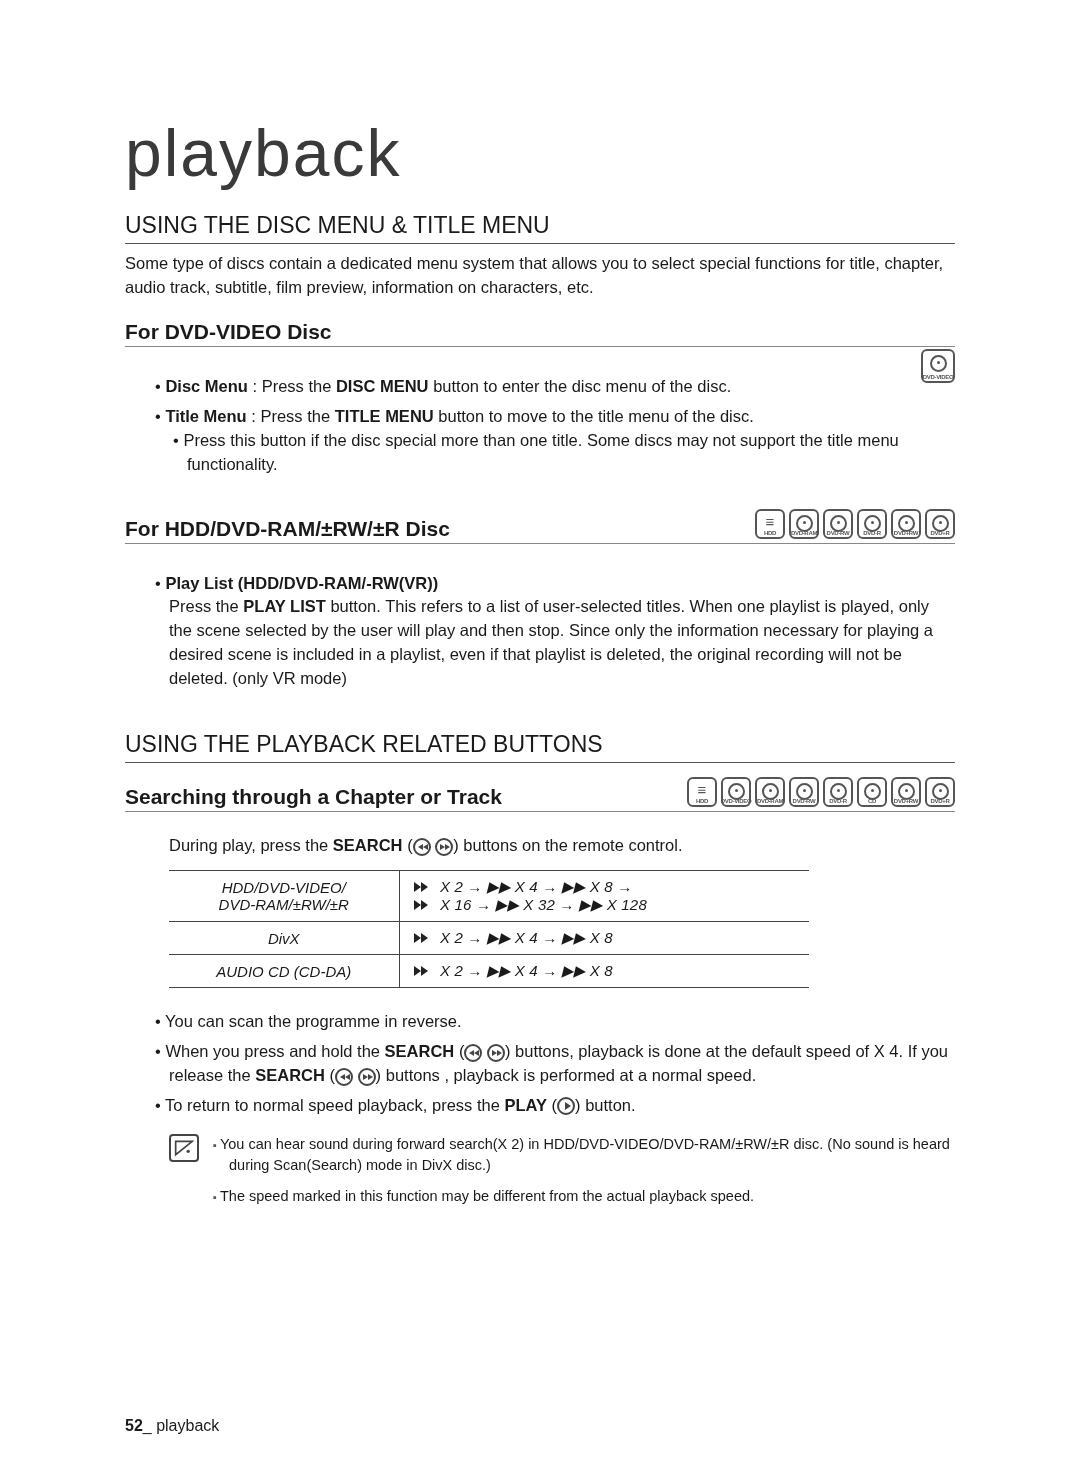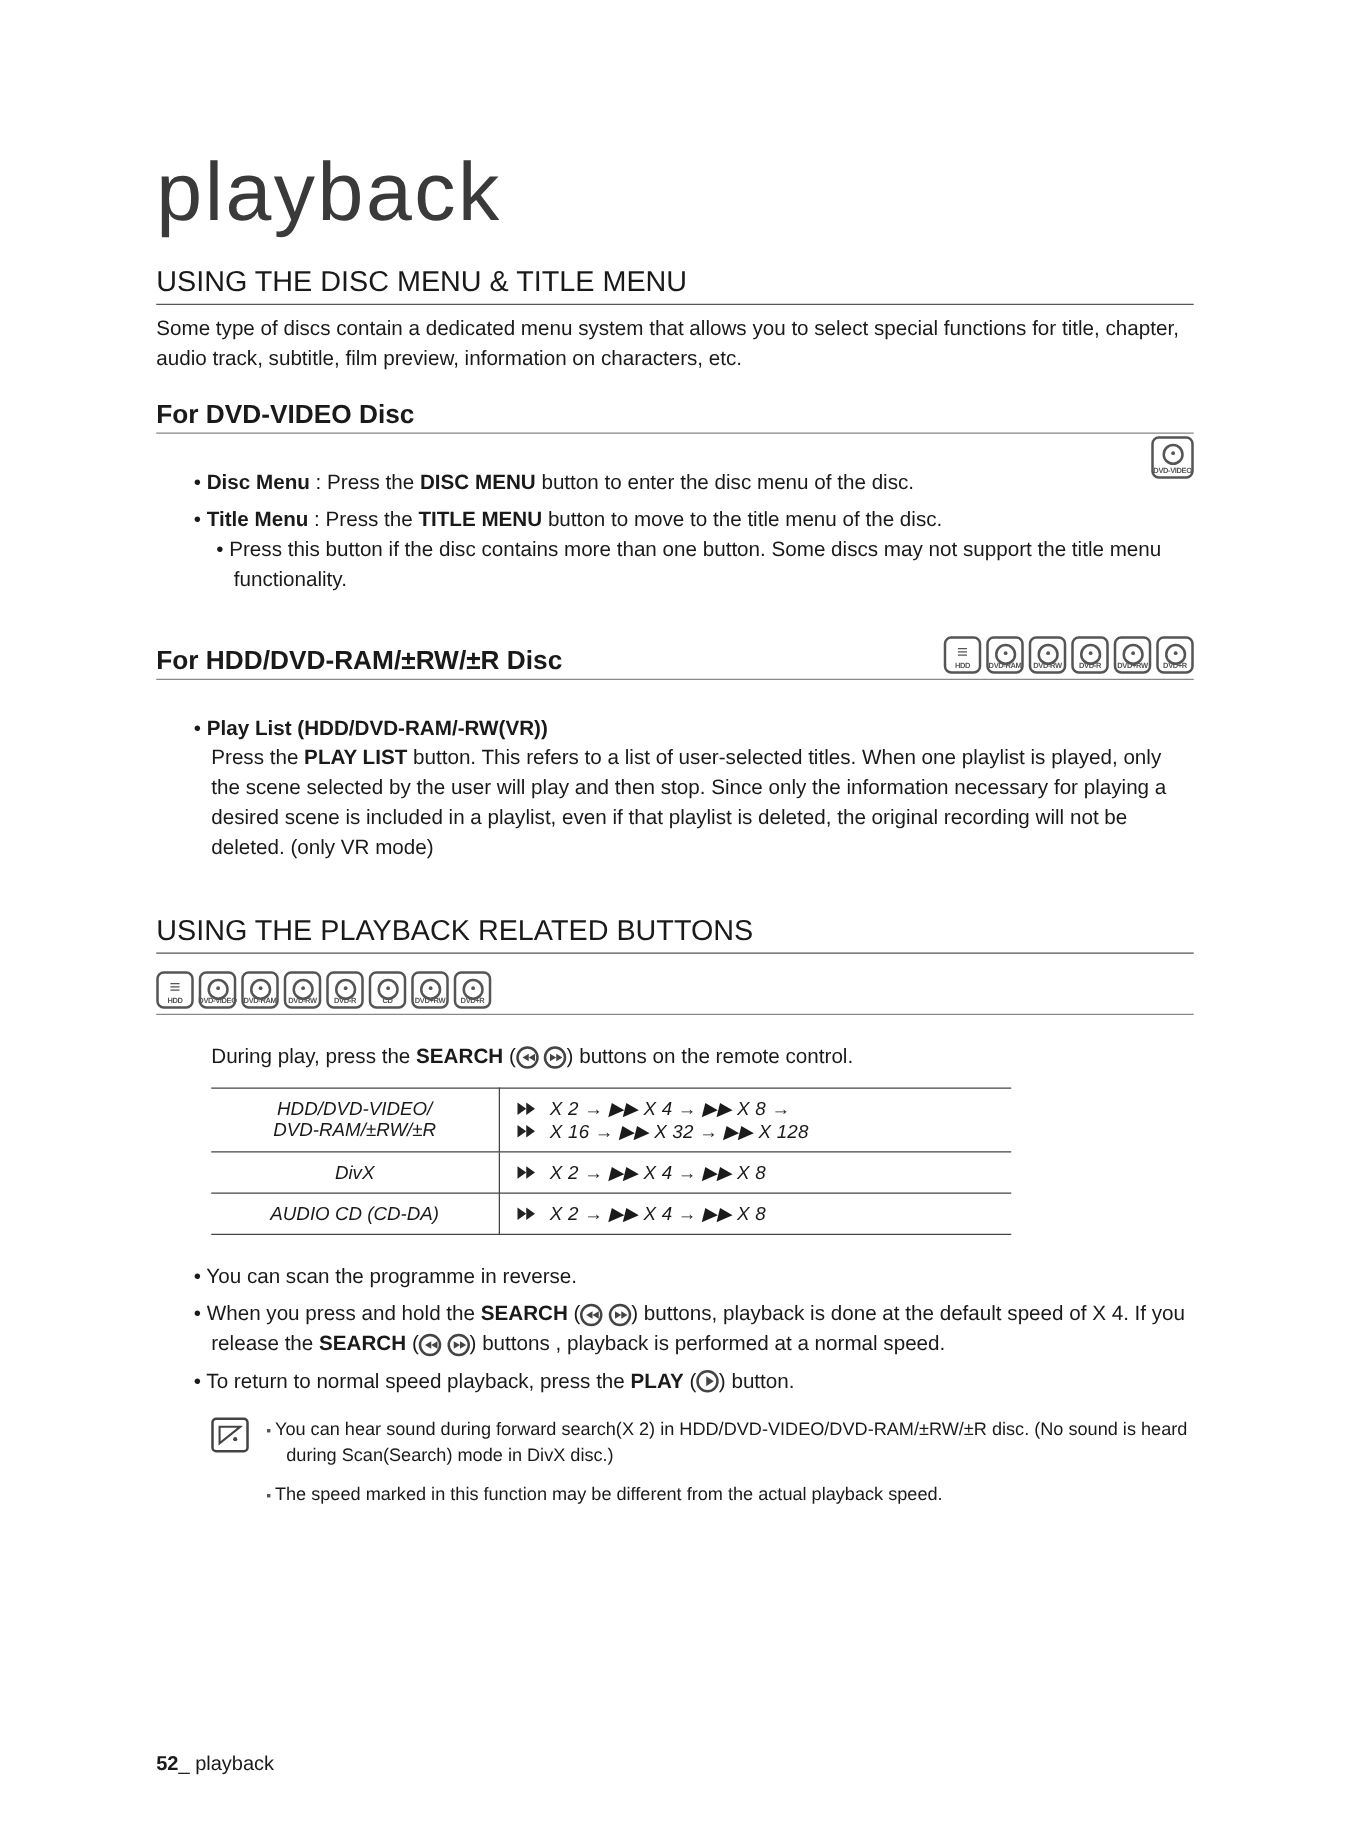--- a/index.html
+++ b/index.html
@@ -138,21 +138,21 @@
   }
   .note-icon svg { width: 20px; height: 18px; }
   .note-lines li {
     list-style: none; font-size: 14.5px; line-height: 1.45;
     text-indent: -16px; padding-left: 16px; margin-bottom: 10px;
   }
   .note-lines li::before { content: "▪  "; color:#555; font-size: 11px; }
 
   .footer {
     position: absolute;
-    bottom: 51px;
+    bottom: 37px;
     left: 125px;
     font-size: 16px;
     text-align: right;
   }
   .footer .pn { font-weight: bold; }
 </style>
 </head>
 <body>
 
 <div class="page-title">playback</div>
@@ -169,21 +169,21 @@
     </div>
 </div>
 
 <ul class="body-list">
   <li>
     <span class="bold-run">Disc Menu</span><span> : Press the </span><span class="bold-run">DISC MENU</span><span> button to enter the disc menu of the disc.</span>
   </li>
   <li>
     <span class="bold-run">Title Menu</span><span> : Press the </span><span class="bold-run">TITLE MENU</span><span> button to move to the title menu of the disc.</span>
     <ul>
-      <li>Press this button if the disc contains more than one button. Some discs may not support the title menu functionality.</li>
+      <li>Press this button if the disc special more than one title. Some discs may not support the title menu functionality.</li>
     </ul>
   </li>
 </ul>
 
 <div style="clear:both"></div>
 <div class="sub-heading-row" style="margin-top:26px;">
   <div class="sub-heading">For HDD/DVD-RAM/±RW/±R Disc</div>
   <div class="icon-strip">
     <div class="disc-icon hdd">
         <span class="lbl">HDD</span>
@@ -209,20 +209,21 @@
 <ul class="body-list tight">
   <li>
     <span class="bold-run">Play List (HDD/DVD-RAM/-RW(VR))</span><br>
     <span>Press the </span><span class="bold-run">PLAY LIST</span><span> button. This refers to a list of user-selected titles. When one playlist is played, only the scene selected by the user will play and then stop. Since only the information necessary for playing a desired scene is included in a playlist, even if that playlist is deleted, the original recording will not be deleted. (only VR mode)</span>
   </li>
 </ul>
 
 <div class="section-heading" style="margin-top:40px;">USING THE PLAYBACK RELATED BUTTONS</div>
 
 <div class="sub-heading-row" style="margin-top:14px;">
+  <div class="sub-heading">Searching through a Chapter or Track</div>
   <div class="icon-strip">
     <div class="disc-icon hdd">
         <span class="lbl">HDD</span>
       </div>
     <div class="disc-icon">
         <span class="lbl">DVD-VIDEO</span>
       </div>
     <div class="disc-icon">
         <span class="lbl">DVD-RAM</span>
       </div>

